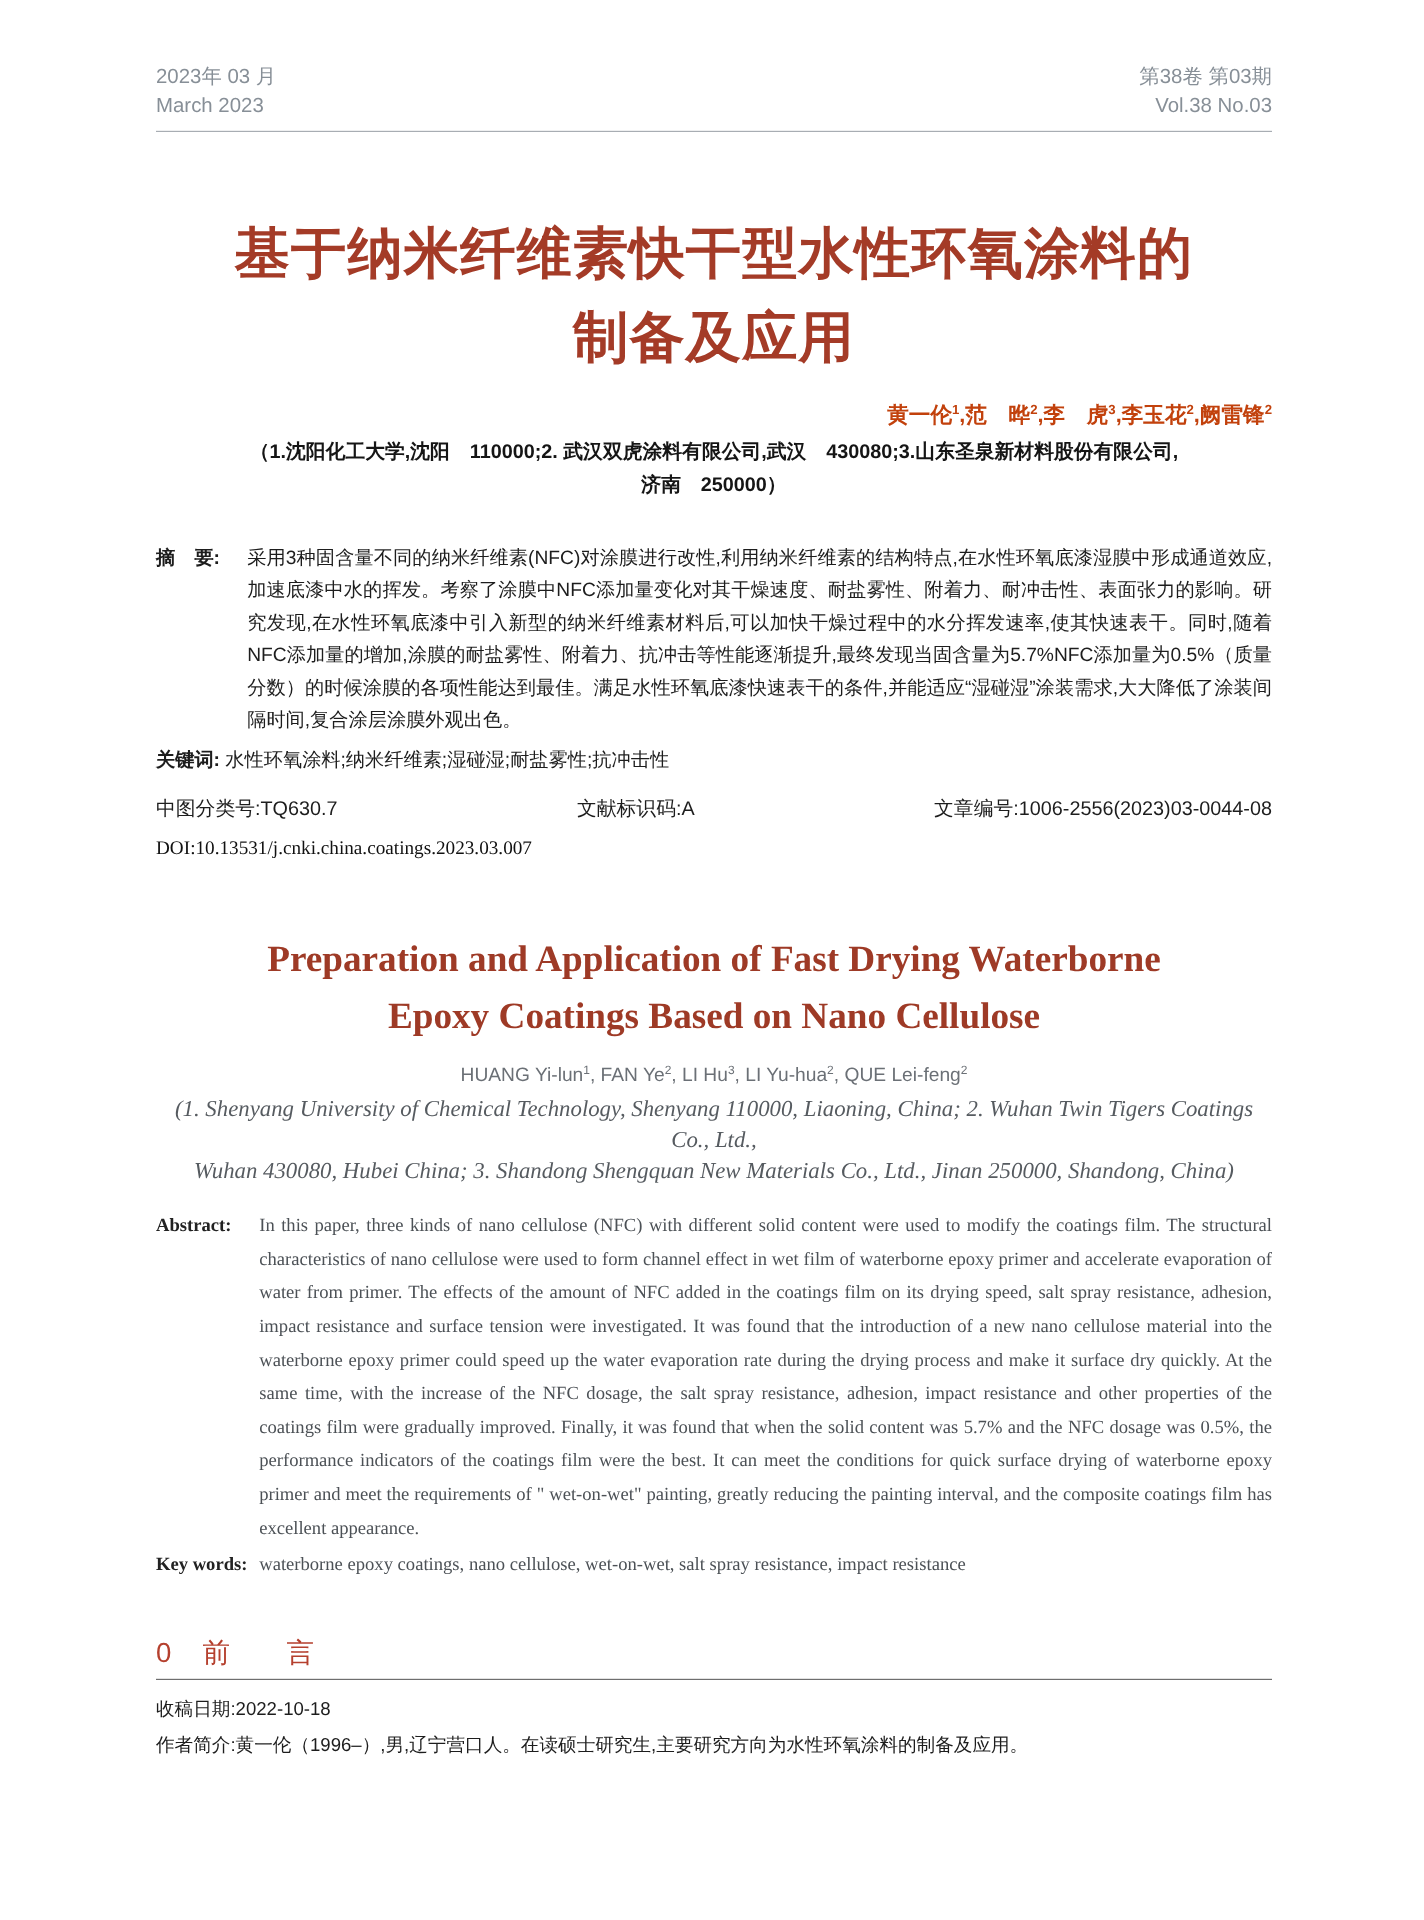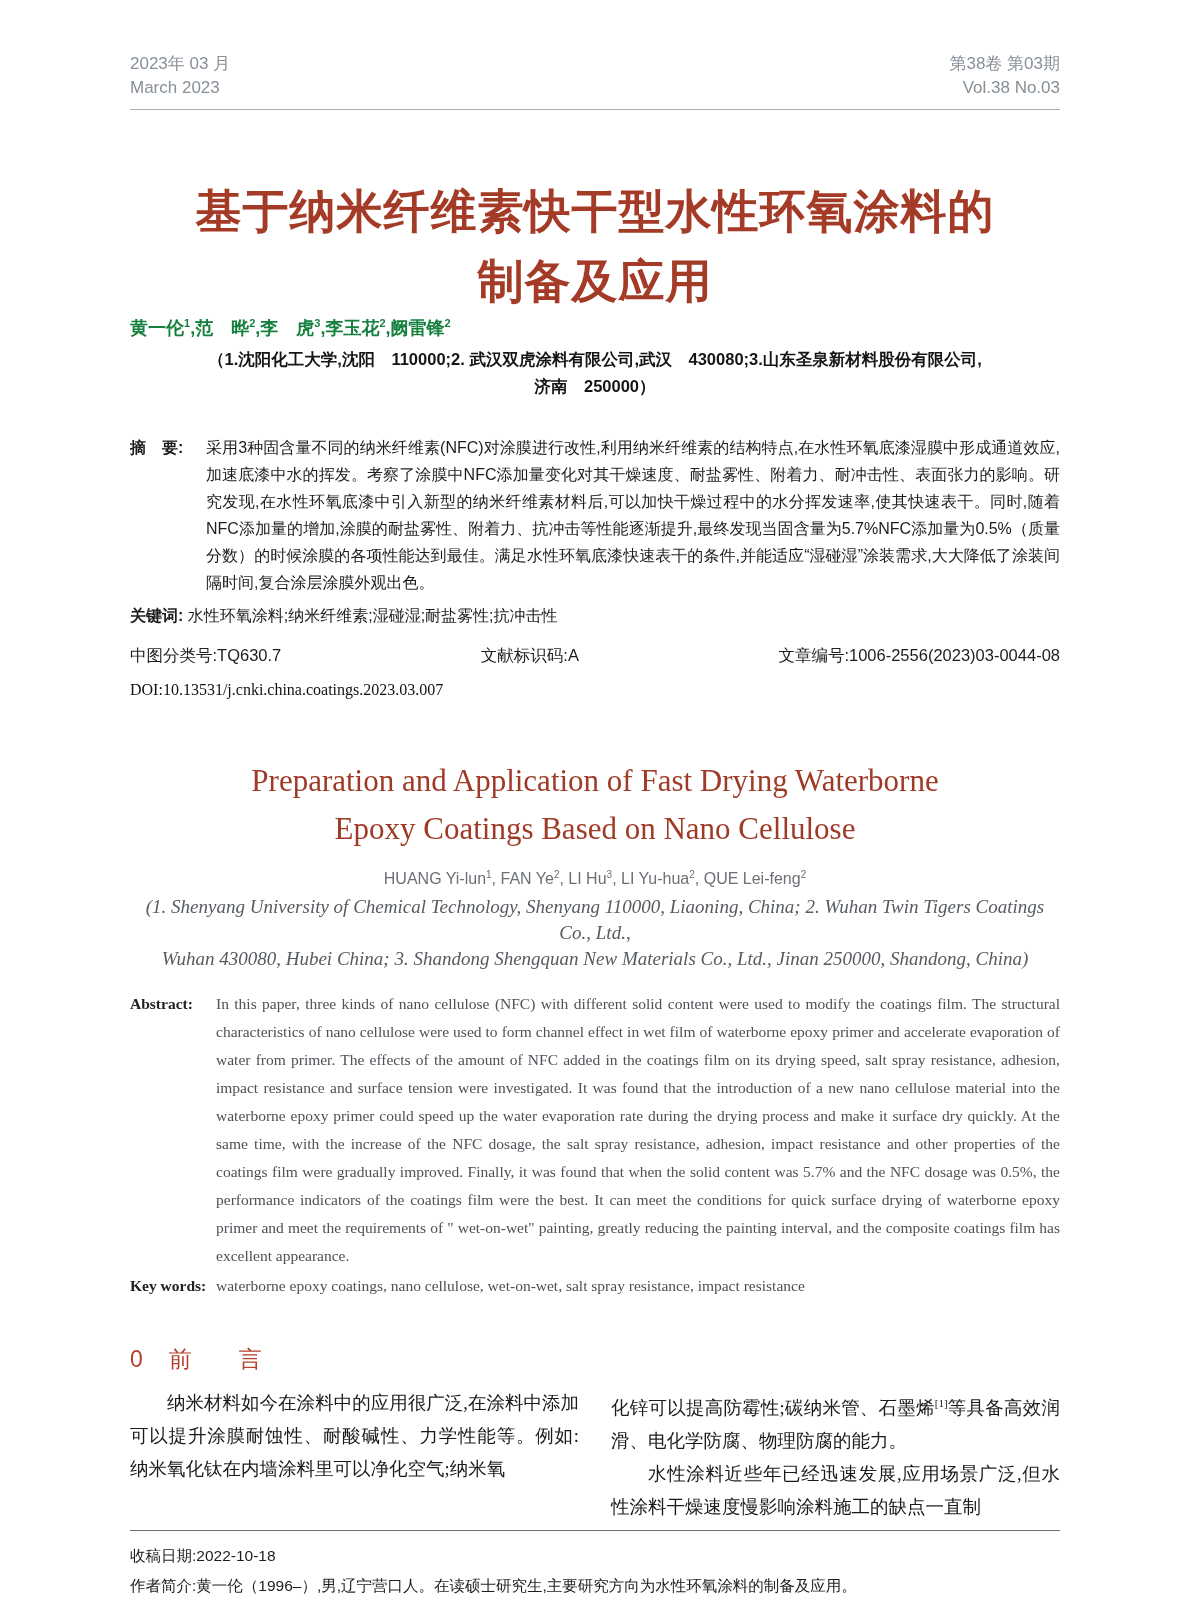--- a/index.html
+++ b/index.html
@@ -12,33 +12,33 @@
   .jheader{display:flex;justify-content:space-between;align-items:flex-end;
     color:#878f97;font-size:17px;line-height:24px;
     border-bottom:1px solid #a8adb3;padding-bottom:9px;}
   .jheader .cell{white-space:nowrap;}
   .jheader .c-left{text-align:left;}
   .jheader .c-center{text-align:center;letter-spacing:2px;}
   .jheader .c-right{text-align:right;}
   
   .title-cn{margin-top:66px;text-align:center;color:#a43b27;
     font-weight:bold;font-size:46px;line-height:70px;letter-spacing:1px;}
-  .authors-cn{text-align:left;font-weight:bold;font-size:18px;color:#15803d;}
+  .authors-cn{margin-top:18px;text-align:right;font-weight:bold;font-size:18px;color:#c2410c;}
   .authors-cn sup{font-size:11px;font-weight:bold;}
   .affil-cn{margin-top:6px;text-align:center;font-weight:bold;font-size:16.5px;line-height:27px;color:#151515;}
   
   .abs-cn{margin-top:34px;display:flex;font-size:16px;line-height:27px;}
   .abs-cn .label{font-weight:bold;white-space:nowrap;width:76px;flex:0 0 76px;}
   .abs-cn .text{text-align:justify;flex:1;}
   .kw-cn{margin-top:6px;font-size:16px;line-height:27px;}
   .kw-cn .label{font-weight:bold;}
   .inforow{margin-top:16px;display:flex;justify-content:space-between;font-size:16.5px;}
   .doi{margin-top:14px;font-family:"Liberation Serif",serif;font-size:16px;color:#111;}
   
-  .title-en{margin-top:58px;text-align:center;color:#9e3a26;font-weight:normal;
+  .title-en{margin-top:58px;text-align:center;color:#9e3a26;font-weight:bold;
     font-family:"Liberation Serif",serif;font-size:31px;line-height:48px;}
   .authors-en{margin-top:16px;text-align:center;color:#6b7076;font-size:16px;}
   .authors-en sup{font-size:10px;}
   .affil-en{margin-top:6px;text-align:center;color:#565b60;font-style:italic;
     font-family:Liberation Serif, serif;font-size:19px;line-height:26px;}
   
   .abs-en{margin-top:18px;display:flex;font-family:"Liberation Serif",serif;font-size:15.5px;line-height:28px;}
   .abs-en .label{font-weight:bold;color:#222;white-space:nowrap;width:86px;flex:0 0 86px;}
   .abs-en .text{text-align:justify;flex:1;color:#4c5156;}
   .kw-en{margin-top:2px;display:flex;font-family:"Liberation Serif",serif;font-size:15.5px;line-height:28px;justify-content:space-between;}
@@ -127,29 +127,20 @@
 
   <div class="kw-en">
     <div class="label">Key words:</div>
     <div class="text">waterborne epoxy coatings, nano cellulose, wet-on-wet, salt spray resistance, impact resistance</div>
   </div>
 
   <div class="section-h">
     <span class="num">0</span><span class="st">前　言</span>
   </div>
 
-  <div class="columns">
-    <div class="col">
-      <p class="indent">纳米材料如今在涂料中的应用很广泛,在涂料中添加可以提升涂膜耐蚀性、耐酸碱性、力学性能等。例如:纳米氧化钛在内墙涂料里可以净化空气;纳米氧</p>
-    </div>
-    <div class="col">
-      <p><span>化锌可以提高防霉性;碳纳米管、石墨烯</span><sup>[1]</sup><span>等具备高效润滑、电化学防腐、物理防腐的能力。</span></p>
-      <p class="indent">水性涂料近些年已经迅速发展,应用场景广泛,但水性涂料干燥速度慢影响涂料施工的缺点一直制</p>
-    </div>
-  </div>
 
   <div class="footrule"></div>
   <div class="footnote">
     <div>收稿日期:2022-10-18</div>
     <div>作者简介:黄一伦（1996–）,男,辽宁营口人。在读硕士研究生,主要研究方向为水性环氧涂料的制备及应用。</div>
   </div>
 
 </div>
 
 </body></html>

